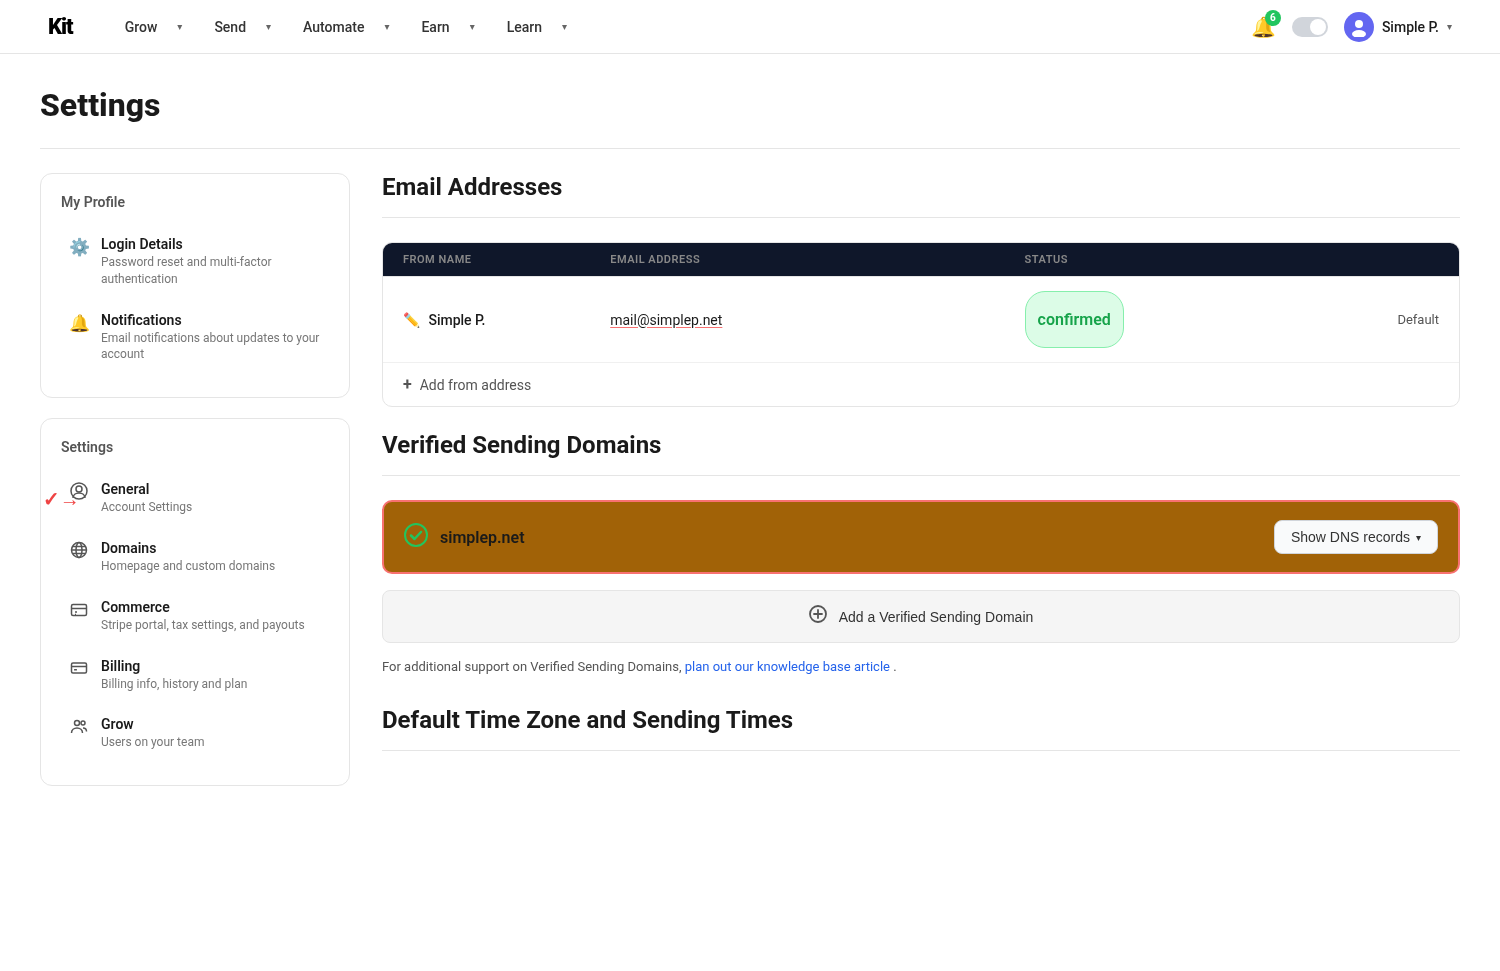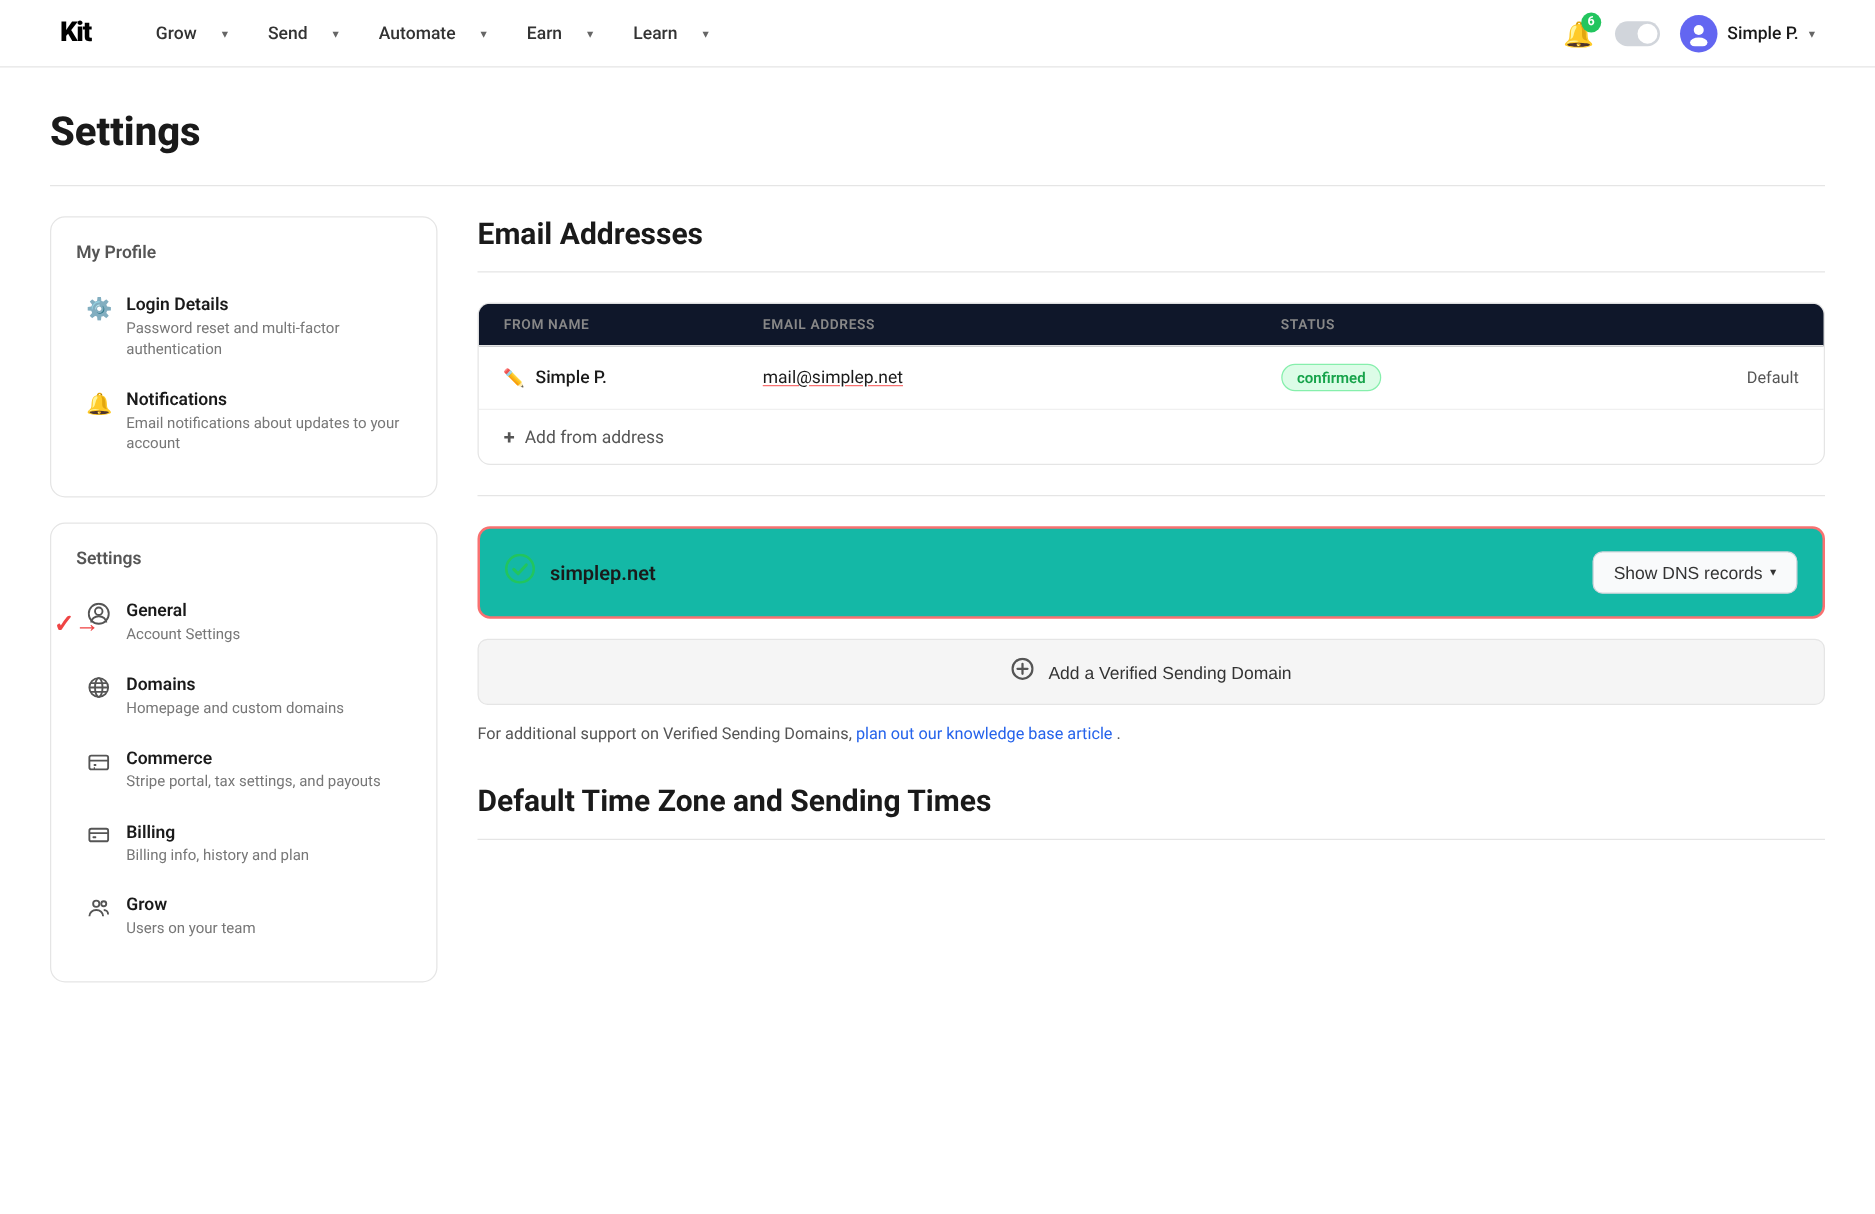--- a/index.html
+++ b/index.html
@@ -75,34 +75,34 @@
     .col-default { flex: 1; text-align: right; }
     .email-table-row { display: flex; align-items: center; padding: 14px 20px; border-bottom: 1px solid #f0f0f0; }
     .email-table-row:last-child { border-bottom: none; }
     .from-name { display: flex; align-items: center; gap: 8px; flex: 1; }
     .edit-icon { color: #aaa; font-size: 14px; cursor: pointer; }
     .from-name-text { font-weight: 500; }
     .email-addr { flex: 2; }
     .email-addr-text { color: #1a1a1a; text-decoration: underline; text-decoration-color: #f87171; text-underline-offset: 2px; }
     .email-status { flex: 1; }
     .status-badge {
-      display: inline-block; padding: 3px 12px; border-radius: 20px;
-      font-size: 12px; font-weight: 600;
+      display: inline-block; padding: 18px 12px; border-radius: 20px;
+      font-size: 16px; font-weight: 600;
     }
     .status-confirmed { background: #dcfce7; color: #16a34a; border: 1px solid #86efac; }
     .email-default { flex: 1; text-align: right; font-size: 13px; color: #555; }
     .add-row { display: flex; align-items: center; gap: 8px; padding: 12px 20px; color: #555; cursor: pointer; }
     .add-icon { color: #555; font-size: 16px; font-weight: 700; }
     .add-text { font-size: 14px; color: #555; }
 
     
     .domain-card {
       display: flex; align-items: center; justify-content: space-between;
       padding: 18px 20px; border: 2px solid #f87171; border-radius: 10px;
-      margin-bottom: 16px; background: #14b8a6;
+      margin-bottom: 16px; background: #a16207;
     }
     .domain-left { display: flex; align-items: center; gap: 12px; }
     .domain-check { color: #22c55e; font-size: 22px; }
     .domain-name { font-weight: 600; font-size: 16px; }
     .show-dns-btn {
       display: flex; align-items: center; gap: 6px; padding: 8px 16px;
       border: 1px solid #d1d5db; border-radius: 8px; background: #f9fafb;
       cursor: pointer; font-size: 14px; font-weight: 500; color: #333;
     }
     .show-dns-chevron { font-size: 10px; }
@@ -295,20 +295,21 @@
             <span class="status-badge status-confirmed">confirmed</span>
           </div>
           <div class="email-default col-default">Default</div>
         </div>
         <div class="add-row">
           <span class="add-icon">+</span>
           <span class="add-text">Add from address</span>
         </div>
       </div>
 
+      <h2 class="section-title">Verified Sending Domains</h2>
       <hr class="section-divider">
 
       <div class="domain-card">
         <div class="domain-left">
           <span class="domain-check">
             <svg width="24" height="24" viewBox="0 0 24 24">
               <circle cx="12" cy="12" r="11" fill="none" stroke="#22c55e" stroke-width="2"></circle>
               <path d="M7 12.5l3.5 3.5 6.5-7" stroke="#22c55e" stroke-width="2.5" stroke-linecap="round" stroke-linejoin="round" fill="none"></path>
             </svg>
           </span>

